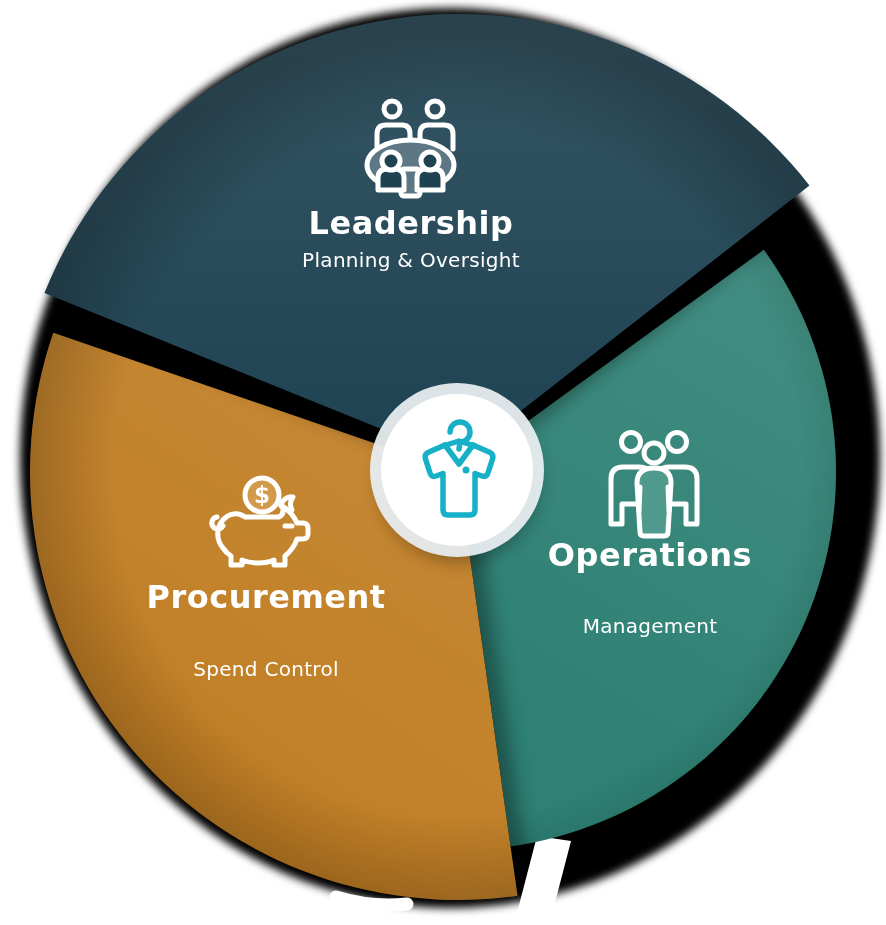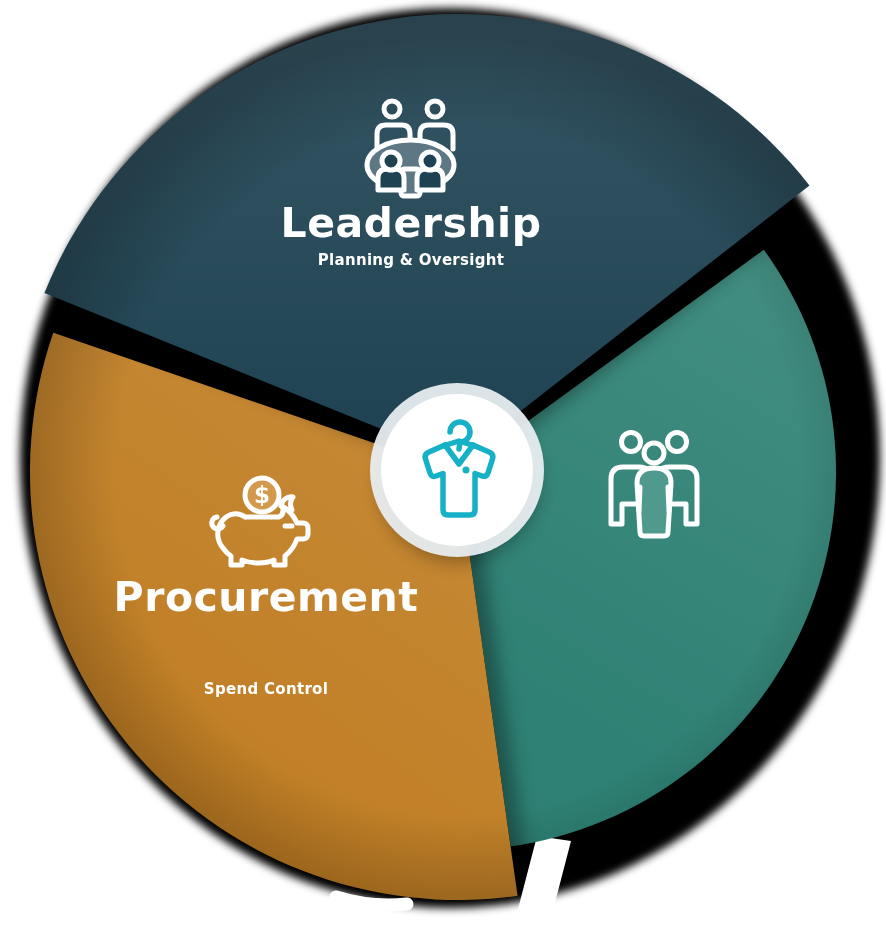--- a/index.html
+++ b/index.html
@@ -5,22 +5,22 @@
   html,body{margin:0;padding:0;background:#ffffff;}
   .stage{
     position:relative;width:886px;height:925px;overflow:hidden;background:#ffffff;
     font-family:"DejaVu Sans","Liberation Sans",sans-serif;
   }
   .stage svg.scene{position:absolute;left:0;top:0;}
   .label{
     position:absolute;transform:translate(-50%,-50%);
     color:#ffffff;text-align:center;white-space:nowrap;z-index:5;
   }
-  .title{font-weight:bold;font-size:41px;letter-spacing:.5px;}
-  .subtitle{font-size:15px;font-weight:700;letter-spacing:.3px;line-height:31px;}
+  .title{font-weight:bold;font-size:32px;letter-spacing:.5px;}
+  .subtitle{font-size:20px;font-weight:400;letter-spacing:.3px;line-height:31px;}
 </style>
 </head>
 <body>
 
 <div class="stage">
 
   <svg class="scene" width="886" height="925" viewBox="0 0 886 925">
     <defs>
       <path id="pNavy" d="M458,460 L44.5,292.9 A446,446 0 0 1 809.4,185.4 Z"></path>
       <path id="pTeal" d="M458,472 L763.8,249.8 A378,378 0 0 1 510.6,846.3 Z"></path>
@@ -126,17 +126,19 @@
       <path d="M80,56 L87,56"></path>
       <path d="M18,56 A6,6 0 1 1 12,47"></path>
       <circle cx="57" cy="25" r="17" fill="#d49a4c"></circle>
       <text x="57" y="33" text-anchor="middle" font-size="23" font-weight="bold" stroke="none" fill="#ffffff" font-family="DejaVu Sans, Liberation Sans, sans-serif">$</text>
     </g>
   </svg>
 
   <div class="label title" style="left:411px;top:223px;">Leadership</div>
   <div class="label subtitle" style="left:411px;top:260px;">Planning &amp; Oversight</div>
 
+  <div class="label title" style="left:650px;top:555px;">Operations</div>
+  <div class="label subtitle" style="left:650px;top:626px;">Management</div>
 
   <div class="label title" style="left:266px;top:597px;">Procurement</div>
-  <div class="label subtitle" style="left:266px;top:669px;margin-top:20px;">Spend Control</div>
+  <div class="label subtitle" style="left:266px;top:669px;">Spend Control</div>
 
 </div>
 
 </body></html>

